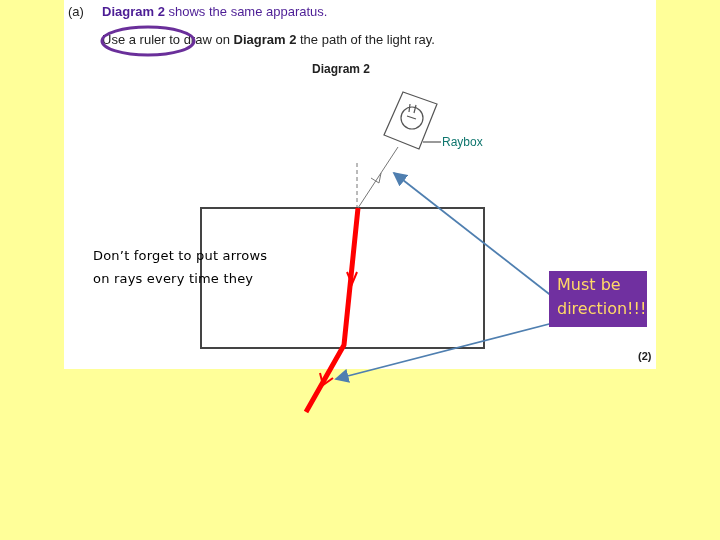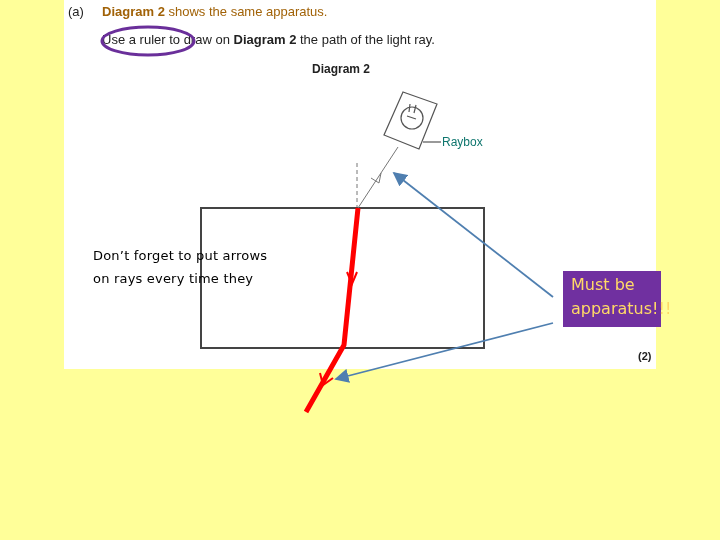--- a/index.html
+++ b/index.html
@@ -1,25 +1,25 @@
 <!DOCTYPE html>
 <html><head>
 <meta charset="utf-8">
 <style>
   html, body { margin:0; padding:0; }
   body { width:720px; height:540px; background:#ffff99; position:relative; overflow:hidden; font-family:"Liberation Sans", sans-serif; }
   .panel { position:absolute; left:64px; top:0; width:592px; height:369px; background:#ffffff; }
   .qlabel { position:absolute; left:68px; top:4px; font-size:13px; color:#222; }
-  .line1 { position:absolute; left:102px; top:4px; font-size:13px; color:#a16207; }
+  .line1 { position:absolute; left:102px; top:4px; font-size:13px; color:#4c1d95; }
   .line2 { position:absolute; left:102px; top:32px; font-size:13px; color:#222; }
   .diag-title { position:absolute; left:312px; top:62px; font-size:12px; font-weight:bold; color:#222; }
   .raybox-label { position:absolute; left:442px; top:135px; font-size:12px; color:#0f766e; }
   .marks { position:absolute; left:638px; top:350px; font-size:11px; font-weight:bold; color:#222; }
   .note { position:absolute; left:93px; top:244px; font-family:"DejaVu Sans", sans-serif; font-size:13px; line-height:23px; color:#000; letter-spacing:0.2px; }
-  .callout { position:absolute; left:563px; top:271px; width:98px; height:56px; background:#7030a0; color:#ffd966; font-family:"DejaVu Sans", sans-serif; font-size:16px; line-height:24px; padding:2px 0 0 8px; box-sizing:border-box; }
+  .callout { position:absolute; left:549px; top:271px; width:98px; height:56px; background:#7030a0; color:#ffd966; font-family:"DejaVu Sans", sans-serif; font-size:16px; line-height:24px; padding:2px 0 0 8px; box-sizing:border-box; }
   svg.overlay { position:absolute; left:0; top:0; }
   b { font-weight:bold; }
 </style>
 </head>
 <body>
 
 <div class="panel"></div>
 
 <div class="qlabel">(a)</div>
 <div class="line1"><b>Diagram 2</b><span> shows the same apparatus.</span></div>
@@ -59,14 +59,14 @@
   <line x1="553" y1="323" x2="336" y2="379" stroke="#4f7fb0" stroke-width="1.8" marker-end="url(#bluehead)"></line>
 </svg>
 
 <div class="note">
   <div>Don’t forget to put arrows</div>
   <div>on rays every time they</div>
 </div>
 
 <div class="callout">
   <div>Must be</div>
-  <div>apparatus!!!</div>
+  <div>direction!!!</div>
 </div>
 
 </body></html>

